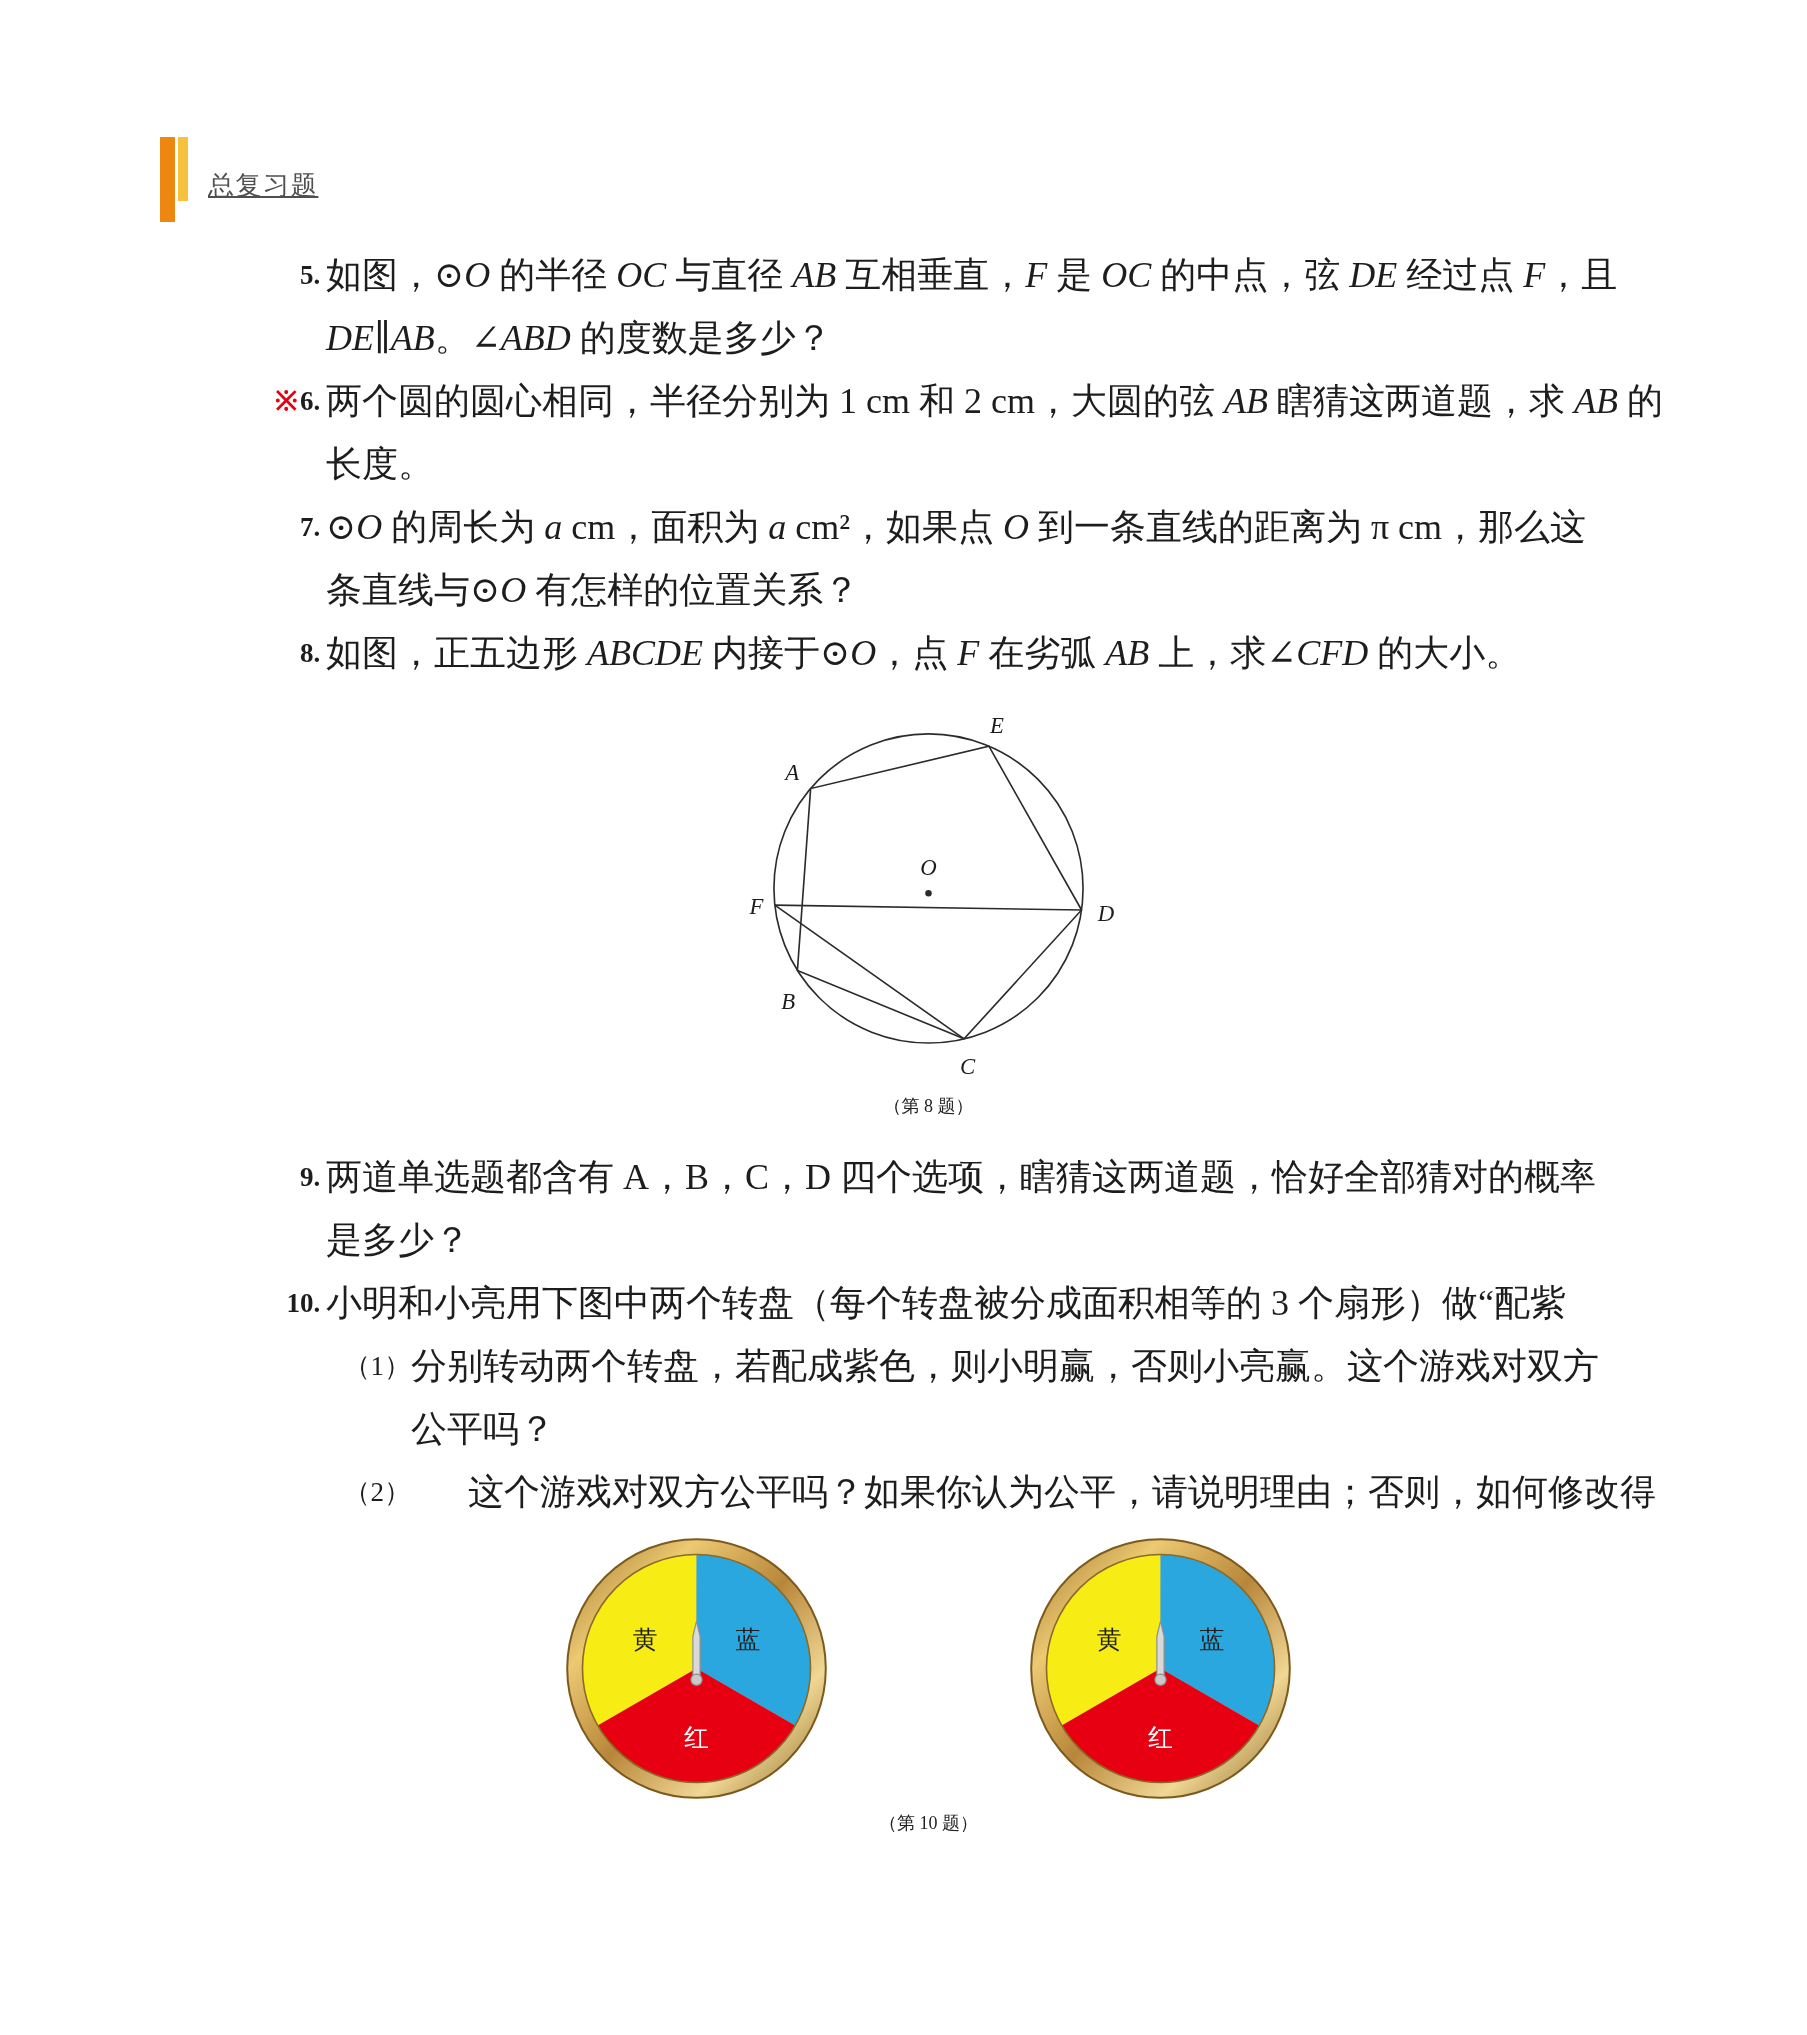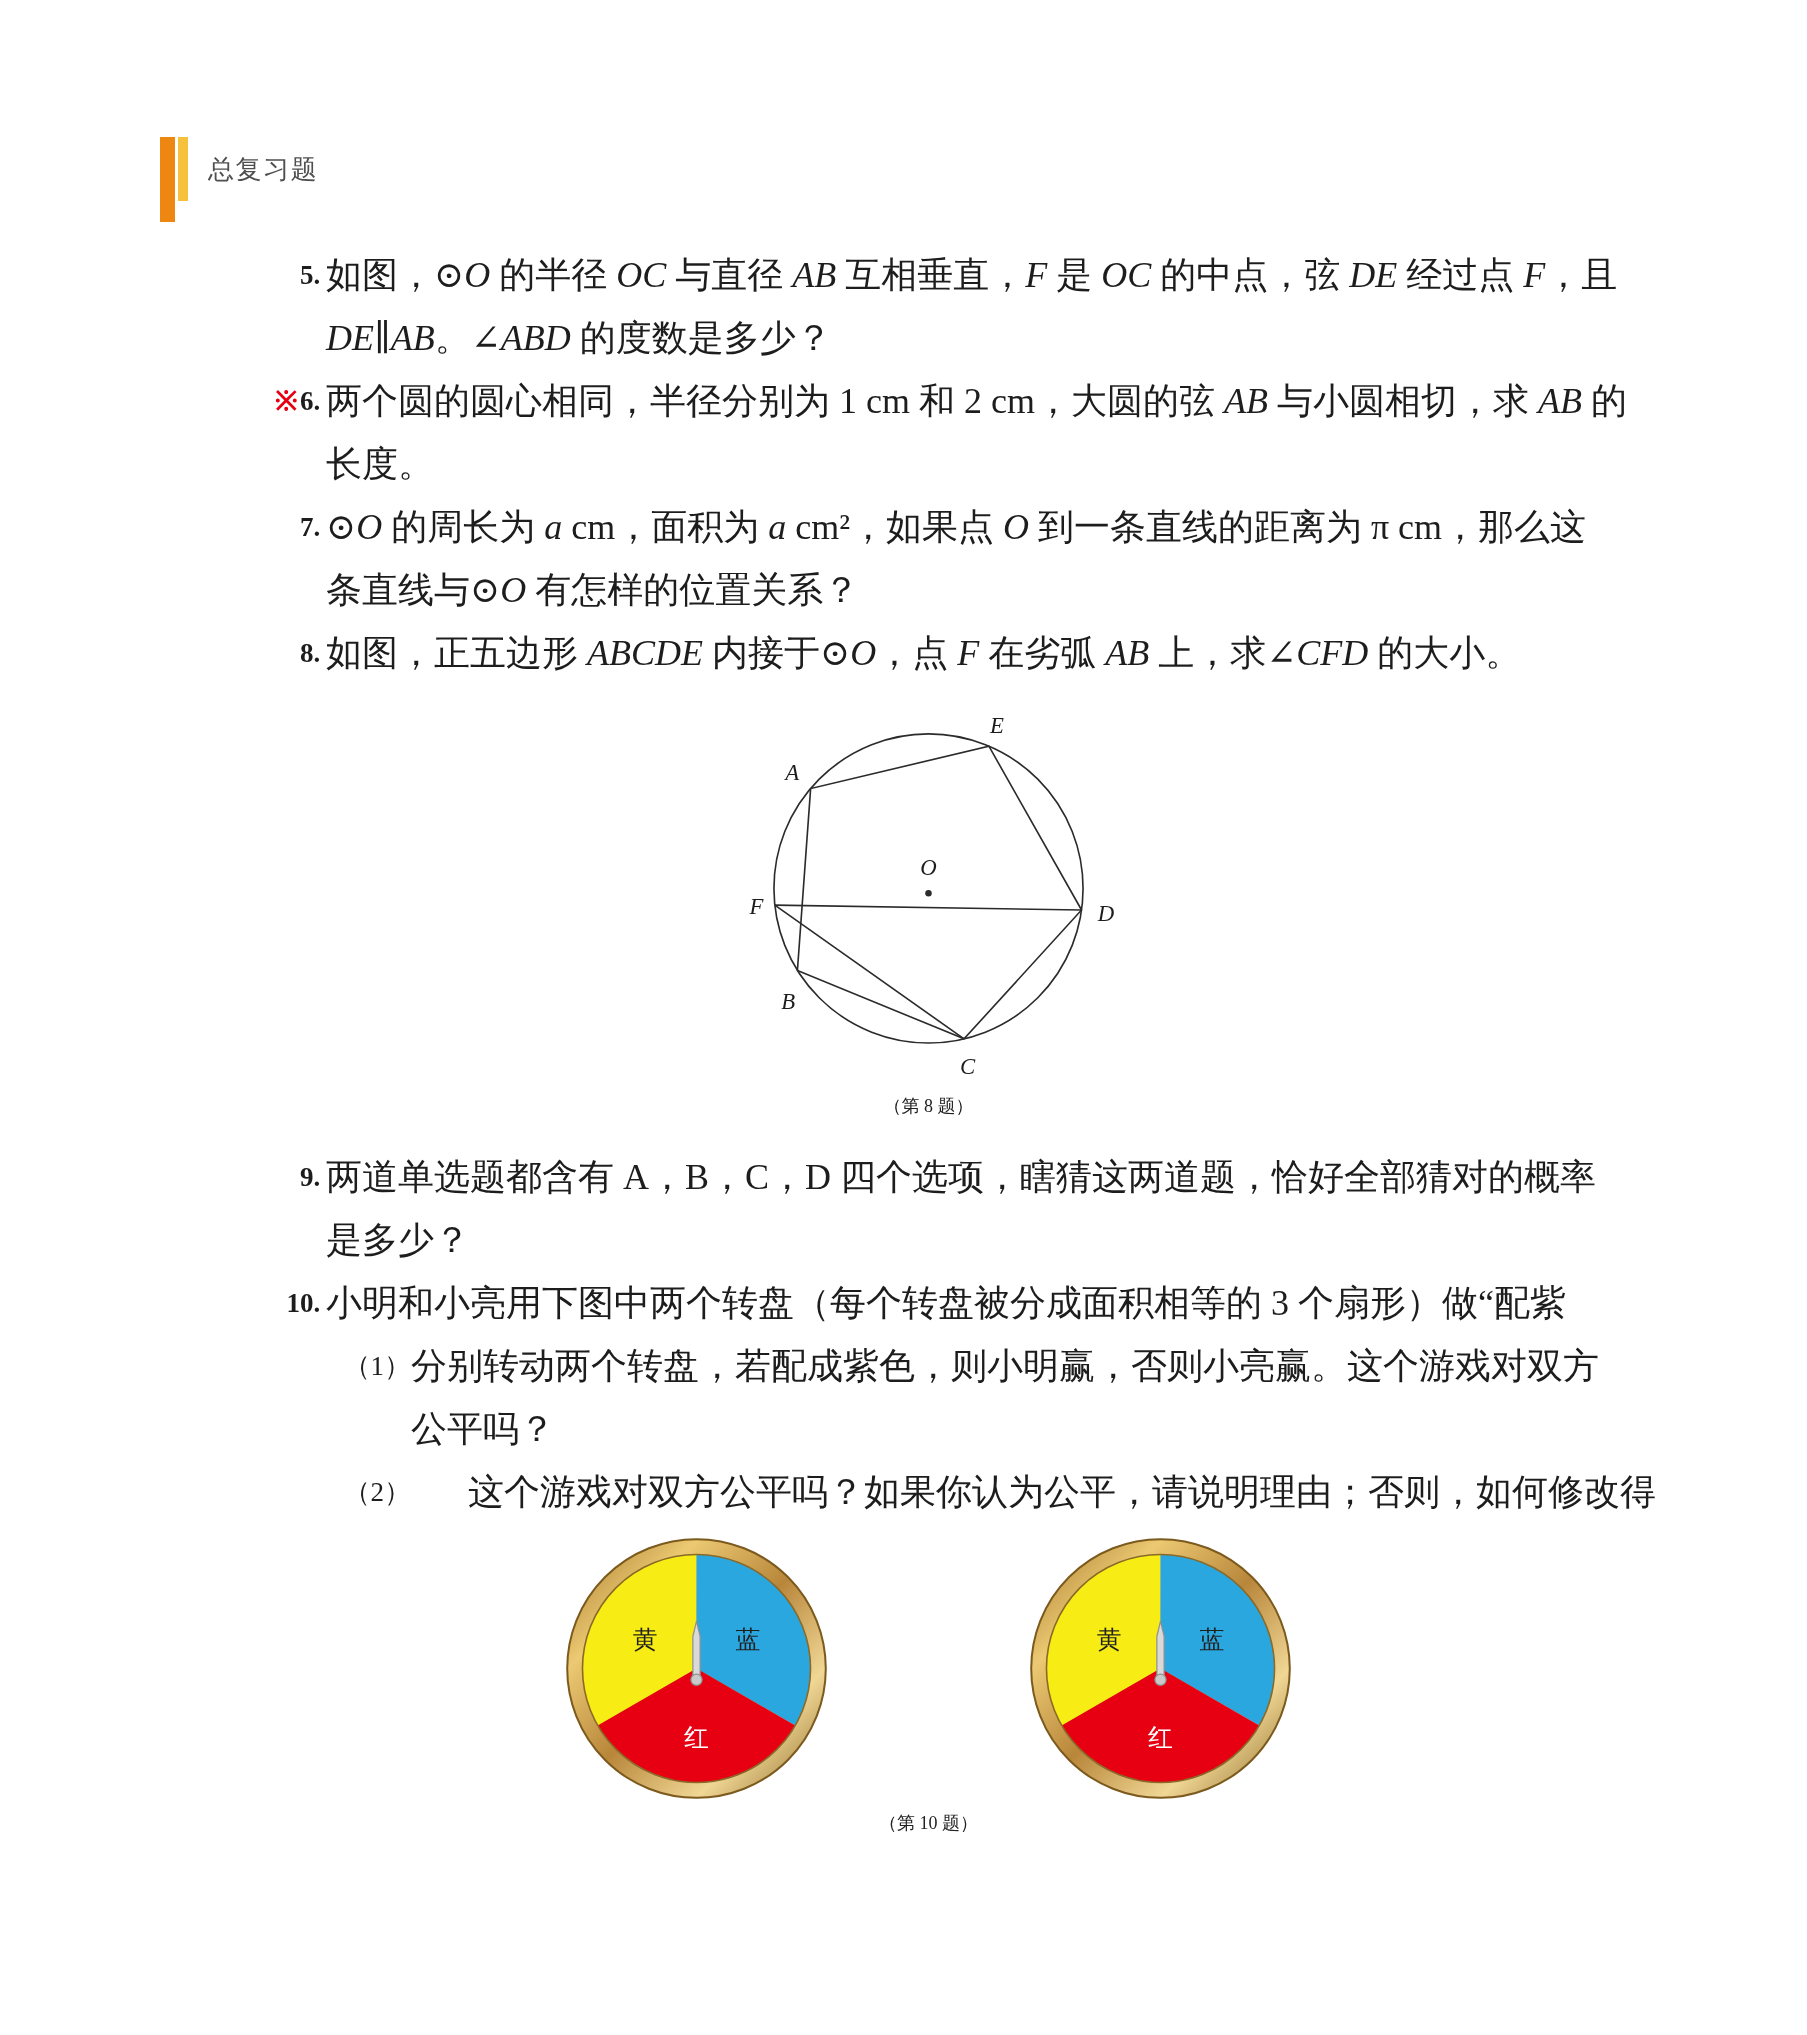--- a/index.html
+++ b/index.html
@@ -8,23 +8,23 @@
     position:relative;
     width:1808px;height:2558px;
     overflow:hidden;
     font-family:"Liberation Serif","DejaVu Serif",serif;
     color:#1d1d1d;
   }
   
   .bar-orange{position:absolute;left:160px;top:137px;width:14.7px;height:85px;background:#ee8711}
   .bar-yellow{position:absolute;left:178px;top:137px;width:9.8px;height:64px;background:#f6c13d}
   .header-title{
-    position:absolute;left:208px;top:152px;
+    position:absolute;left:208px;top:168px;
     font-family:"Liberation Sans","DejaVu Sans",sans-serif;
-    font-size:26px;line-height:34px;color:#4f4f4f;letter-spacing:1.6px;
+    font-size:26px;line-height:34px;color:#4f4f4f;letter-spacing:1.6px;text-decoration:underline;
   }
   
   .content{position:absolute;left:326px;top:244px;width:1303px}
   .problem{position:relative}
   .pline{font-size:36px;line-height:63px;white-space:nowrap}
   .mi{font-style:italic}
   .pnum{
     position:absolute;right:calc(100% + 5.7px);top:0;
     font-weight:700;font-size:27px;line-height:63px;white-space:nowrap;
   }
@@ -54,21 +54,21 @@
 <div class="content">
 
   <div class="problem">
     <span class="pnum">5.</span>
     <div class="pline"><span>如图，⊙</span><span class="mi">O</span><span> 的半径 </span><span class="mi">OC</span><span> 与直径 </span><span class="mi">AB</span><span> 互相垂直，</span><span class="mi">F</span><span> 是 </span><span class="mi">OC</span><span> 的中点，弦 </span><span class="mi">DE</span><span> 经过点 </span><span class="mi">F</span><span>，且</span></div>
     <div class="pline"><span class="mi">DE</span><span>∥</span><span class="mi">AB</span><span>。∠</span><span class="mi">ABD</span><span> 的度数是多少？</span></div>
   </div>
 
   <div class="problem">
     <span class="pnum"><span class="pmark">※</span><span>6.</span></span>
-    <div class="pline"><span>两个圆的圆心相同，半径分别为 1 cm 和 2 cm，大圆的弦 </span><span class="mi">AB</span><span> 与小圆相切，求 </span><span class="mi">AB</span><span> 的</span></div>
+    <div class="pline"><span>两个圆的圆心相同，半径分别为 1 cm 和 2 cm，大圆的弦 </span><span class="mi">AB</span><span> 瞎猜这两道题，求 </span><span class="mi">AB</span><span> 的</span></div>
     <div class="pline"><span>长度。</span></div>
   </div>
 
   <div class="problem">
     <span class="pnum">7.</span>
     <div class="pline"><span>⊙</span><span class="mi">O</span><span> 的周长为 </span><span class="mi">a</span><span> cm，面积为 </span><span class="mi">a</span><span> cm²，如果点 </span><span class="mi">O</span><span> 到一条直线的距离为 π cm，那么这</span></div>
     <div class="pline"><span>条直线与⊙</span><span class="mi">O</span><span> 有怎样的位置关系？</span></div>
   </div>
 
   <div class="problem">

